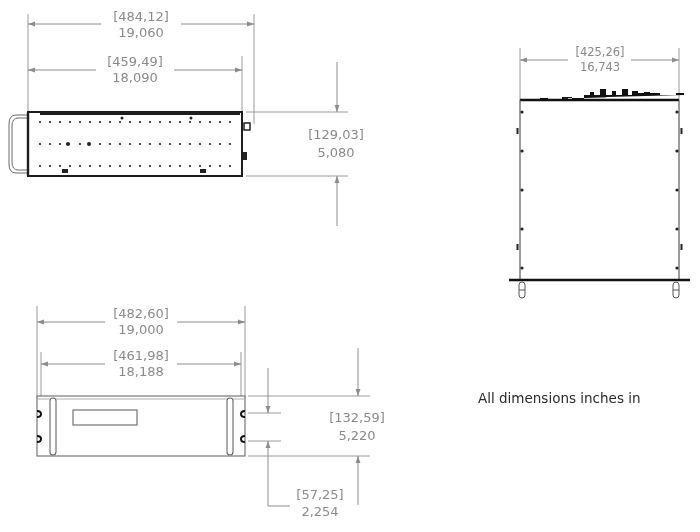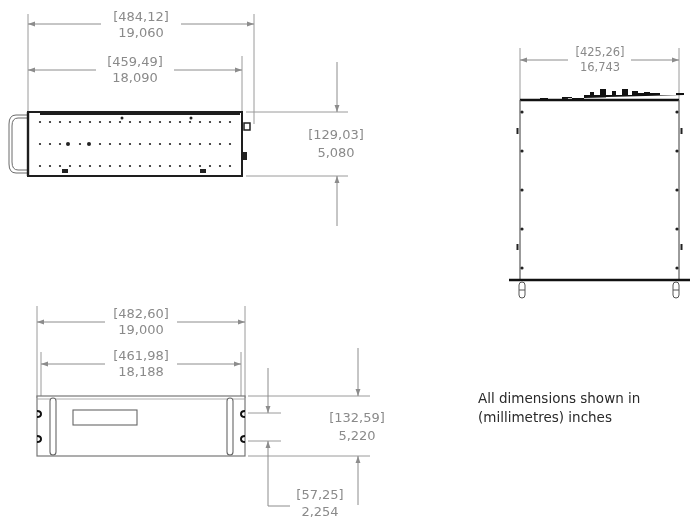--- a/index.html
+++ b/index.html
@@ -215,15 +215,14 @@
       <line class="dline" x1="268" y1="368" x2="268" y2="413" marker-end="url(#arr)"></line>
       <line class="dline" x1="268" y1="506" x2="268" y2="441" marker-end="url(#arr)"></line>
       <line class="dline" x1="268" y1="506" x2="290" y2="506"></line>
       <text class="dim-text" x="320" y="499">[57,25]</text>
       <text class="dim-text" x="320" y="516">2,254</text>
     </g>
   </g>
 </svg>
 
 <div class="note">
-  <div>All dimensions shown in</div>
-  <div>(millimetres) inches</div>
+  <div>All dimensions inches in</div>
 </div>
 
 </body></html>

